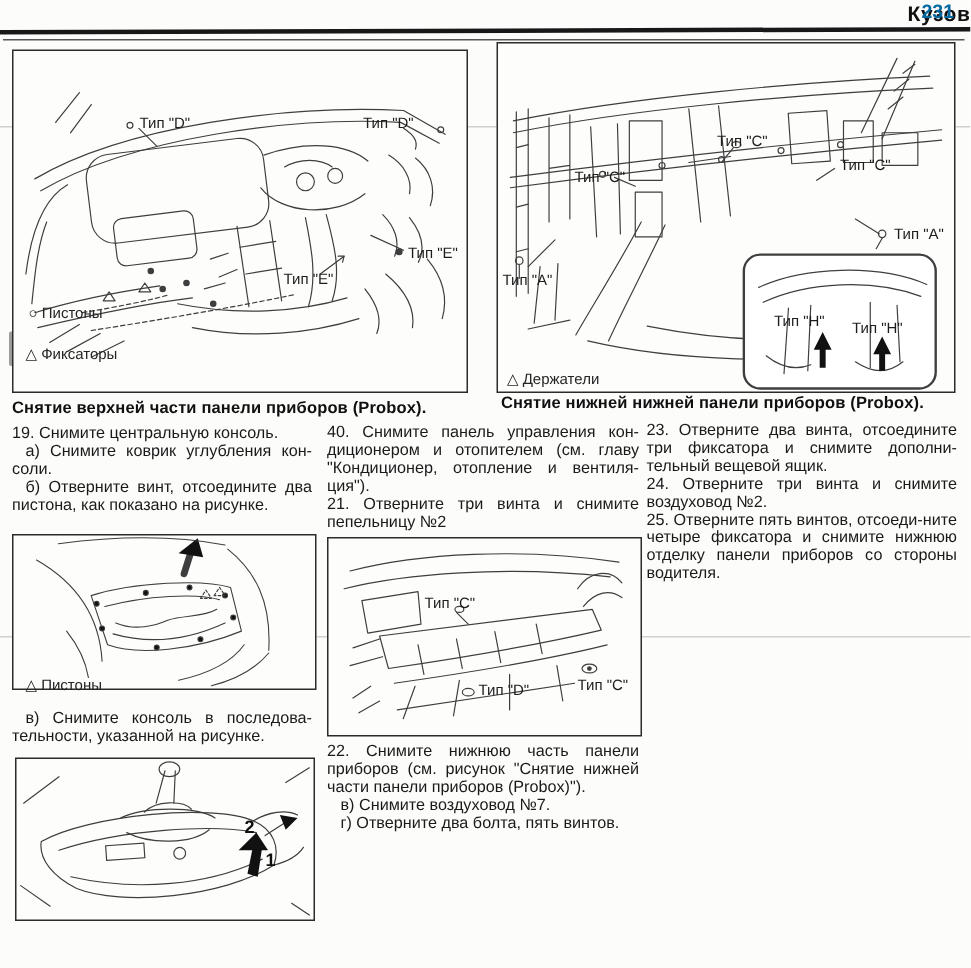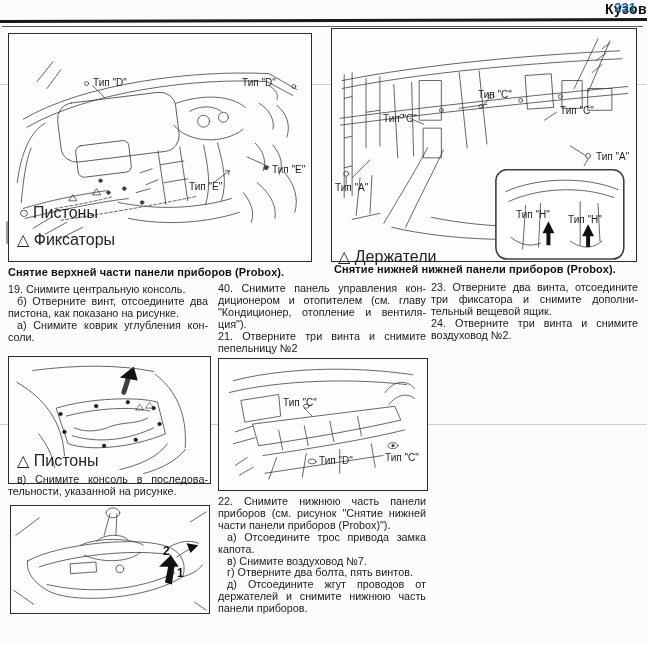--- a/index.html
+++ b/index.html
@@ -9,21 +9,21 @@
   .hdr-title{position:absolute;top:1px;left:0;width:100%;text-align:right;font-size:14px;font-weight:bold;letter-spacing:.4px;color:#111}
   .hdr-num{position:absolute;top:0;right:11px;font-size:13px;font-weight:bold;color:#0369a1}
   .rule-a{position:absolute;top:19px;left:0;width:100%;height:3px;background:#181818;transform:rotate(-.18deg)}
   .rule-b{position:absolute;top:26px;left:2px;width:641px;height:1px;background:#555}
   .artifact{position:absolute;left:0;width:100%;height:1px;background:#8a8a8a;opacity:.38}
   .smudge{position:absolute;left:6px;top:221px;width:3px;height:23px;background:rgba(60,60,60,.5);border-radius:2px}
   .figbox{position:absolute;border:1.6px solid #2b2b2b;background:#fdfdfc}
   .figbox svg{position:absolute;inset:0;width:100%;height:100%;display:block}
   .lineart{stroke:#3e3e3e;stroke-width:.8;fill:none;stroke-linecap:round;stroke-linejoin:round}
   .diag-label{position:absolute;font-size:10px;color:#1d1d1d;white-space:nowrap}
-  .legend{position:absolute;font-size:16px;color:#242424;white-space:nowrap}
+  .legend{position:absolute;font-size:10px;color:#242424;white-space:nowrap}
   .num-label{position:absolute;font-size:12px;font-weight:bold;color:#111}
   .caption{position:absolute;font-weight:bold;font-size:11px;color:#101010;white-space:nowrap;letter-spacing:.1px}
   .col{position:absolute;font-size:10.8px;line-height:11.9px;text-align:justify;color:#1a1a1a}
   .col p{text-indent:0}
   .col p.sub{text-indent:9px}
 </style>
 </head>
 <body>
 
 <div class="page">
@@ -151,25 +151,25 @@
     <span class="diag-label" style="left:264px;top:122px">Тип "A"</span>
     <span class="diag-label" style="left:3px;top:153px">Тип "A"</span>
     <span class="diag-label" style="left:184px;top:180px">Тип "H"</span>
     <span class="diag-label" style="left:236px;top:185px">Тип "H"</span>
     <span class="legend" style="left:6px;top:218px">△ Держатели</span>
   </div>
   <div class="caption" style="left:334px;top:263px">Снятие нижней нижней панели приборов (Probox).</div>
 
   <div class="col" style="left:8px;top:284px;width:200px">
     <p>19. Снимите центральную консоль.</p>
+    <p class="sub">а) Снимите коврик углубления кон-соли.</p>
     <p class="sub">б) Отверните винт, отсоедините два пистона, как показано на рисунке.</p>
-    <p class="sub">а) Снимите коврик углубления кон-соли.</p>
-  </div>
-
-  <div class="figbox" style="left:8px;top:356px;width:203px;height:128px">
+  </div>
+
+  <div class="figbox" style="left:8px;top:356px;width:203px;height:104px">
     <svg viewBox="0 0 203 112">
       <g class="lineart">
         <path d="M116,28 L122,9" stroke-width="5"></path>
         <path d="M112,13 L126,2 L130,16 Z" fill="#111" stroke="none"></path>
         <path d="M8,18 C36,34 54,58 56,92"></path>
         <path d="M148,10 C168,26 180,48 178,84"></path>
         <path d="M24,6 C70,0 110,0 146,7"></path>
         <path d="M48,44 C80,34 130,32 150,38 L158,70 C124,84 82,88 60,80 Z"></path>
         <path d="M58,52 C88,44 126,42 142,47"></path>
         <path d="M64,72 C92,80 120,76 146,64"></path>
@@ -248,24 +248,23 @@
         <path d="M16,108 L28,100 M20,118 L34,110"></path>
       </g>
     </svg>
     <span class="diag-label" style="left:64px;top:38px">Тип "C"</span>
     <span class="diag-label" style="left:100px;top:96px">Тип "D"</span>
     <span class="diag-label" style="left:166px;top:93px">Тип "C"</span>
   </div>
 
   <div class="col" style="left:218px;top:496px;width:208px">
     <p>22. Снимите нижнюю часть панели приборов (см. рисунок "Снятие нижней части панели приборов (Probox)").</p>
-    <p class="sub">а) Отсоедините трос привода замка капота.</p>
     <p class="sub">в) Снимите воздуховод №7.</p>
     <p class="sub">г) Отверните два болта, пять винтов.</p>
-    <p class="sub">д) Отсоедините жгут проводов от держателей и снимите нижнюю часть панели приборов.</p>
   </div>
 
   <div class="col" style="left:431px;top:282px;width:207px">
     <p>23. Отверните два винта, отсоедините три фиксатора и снимите дополни-тельный вещевой ящик.</p>
     <p>24. Отверните три винта и снимите воздуховод №2.</p>
+    <p>25. Отверните пять винтов, отсоеди-ните четыре фиксатора и снимите нижнюю отделку панели приборов со стороны водителя.</p>
   </div>
 
 </div>
 
 </body></html>

